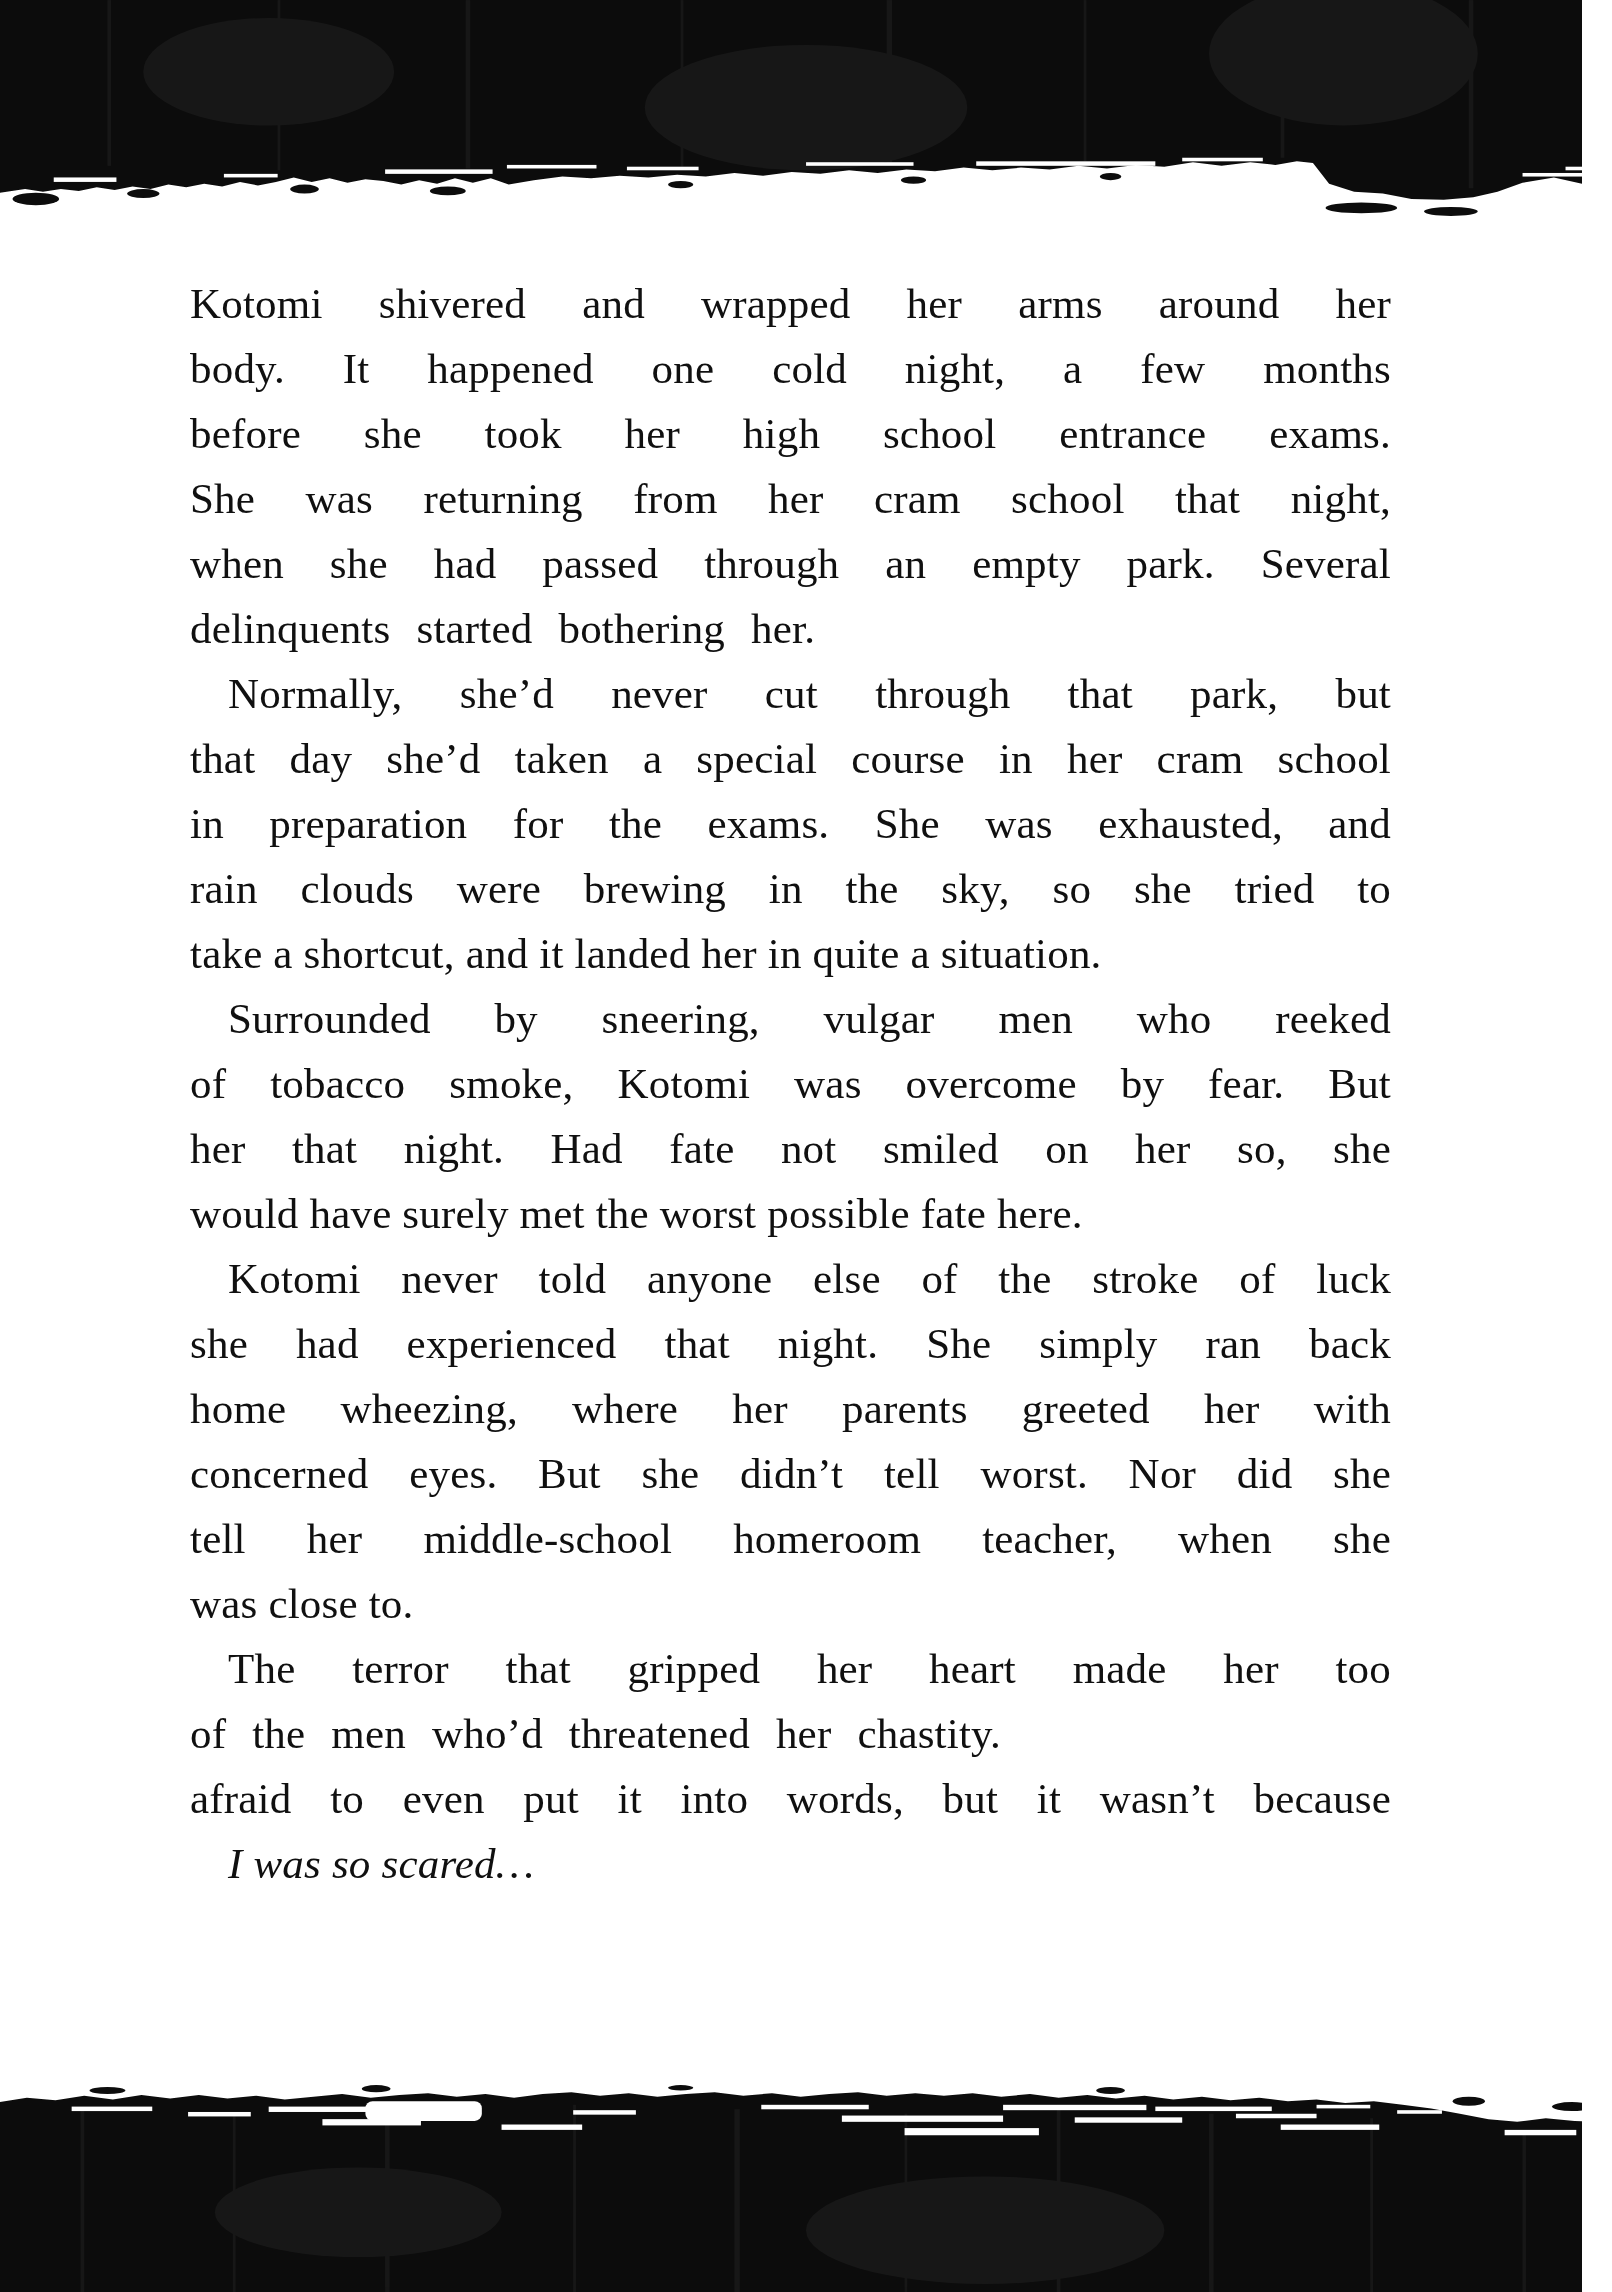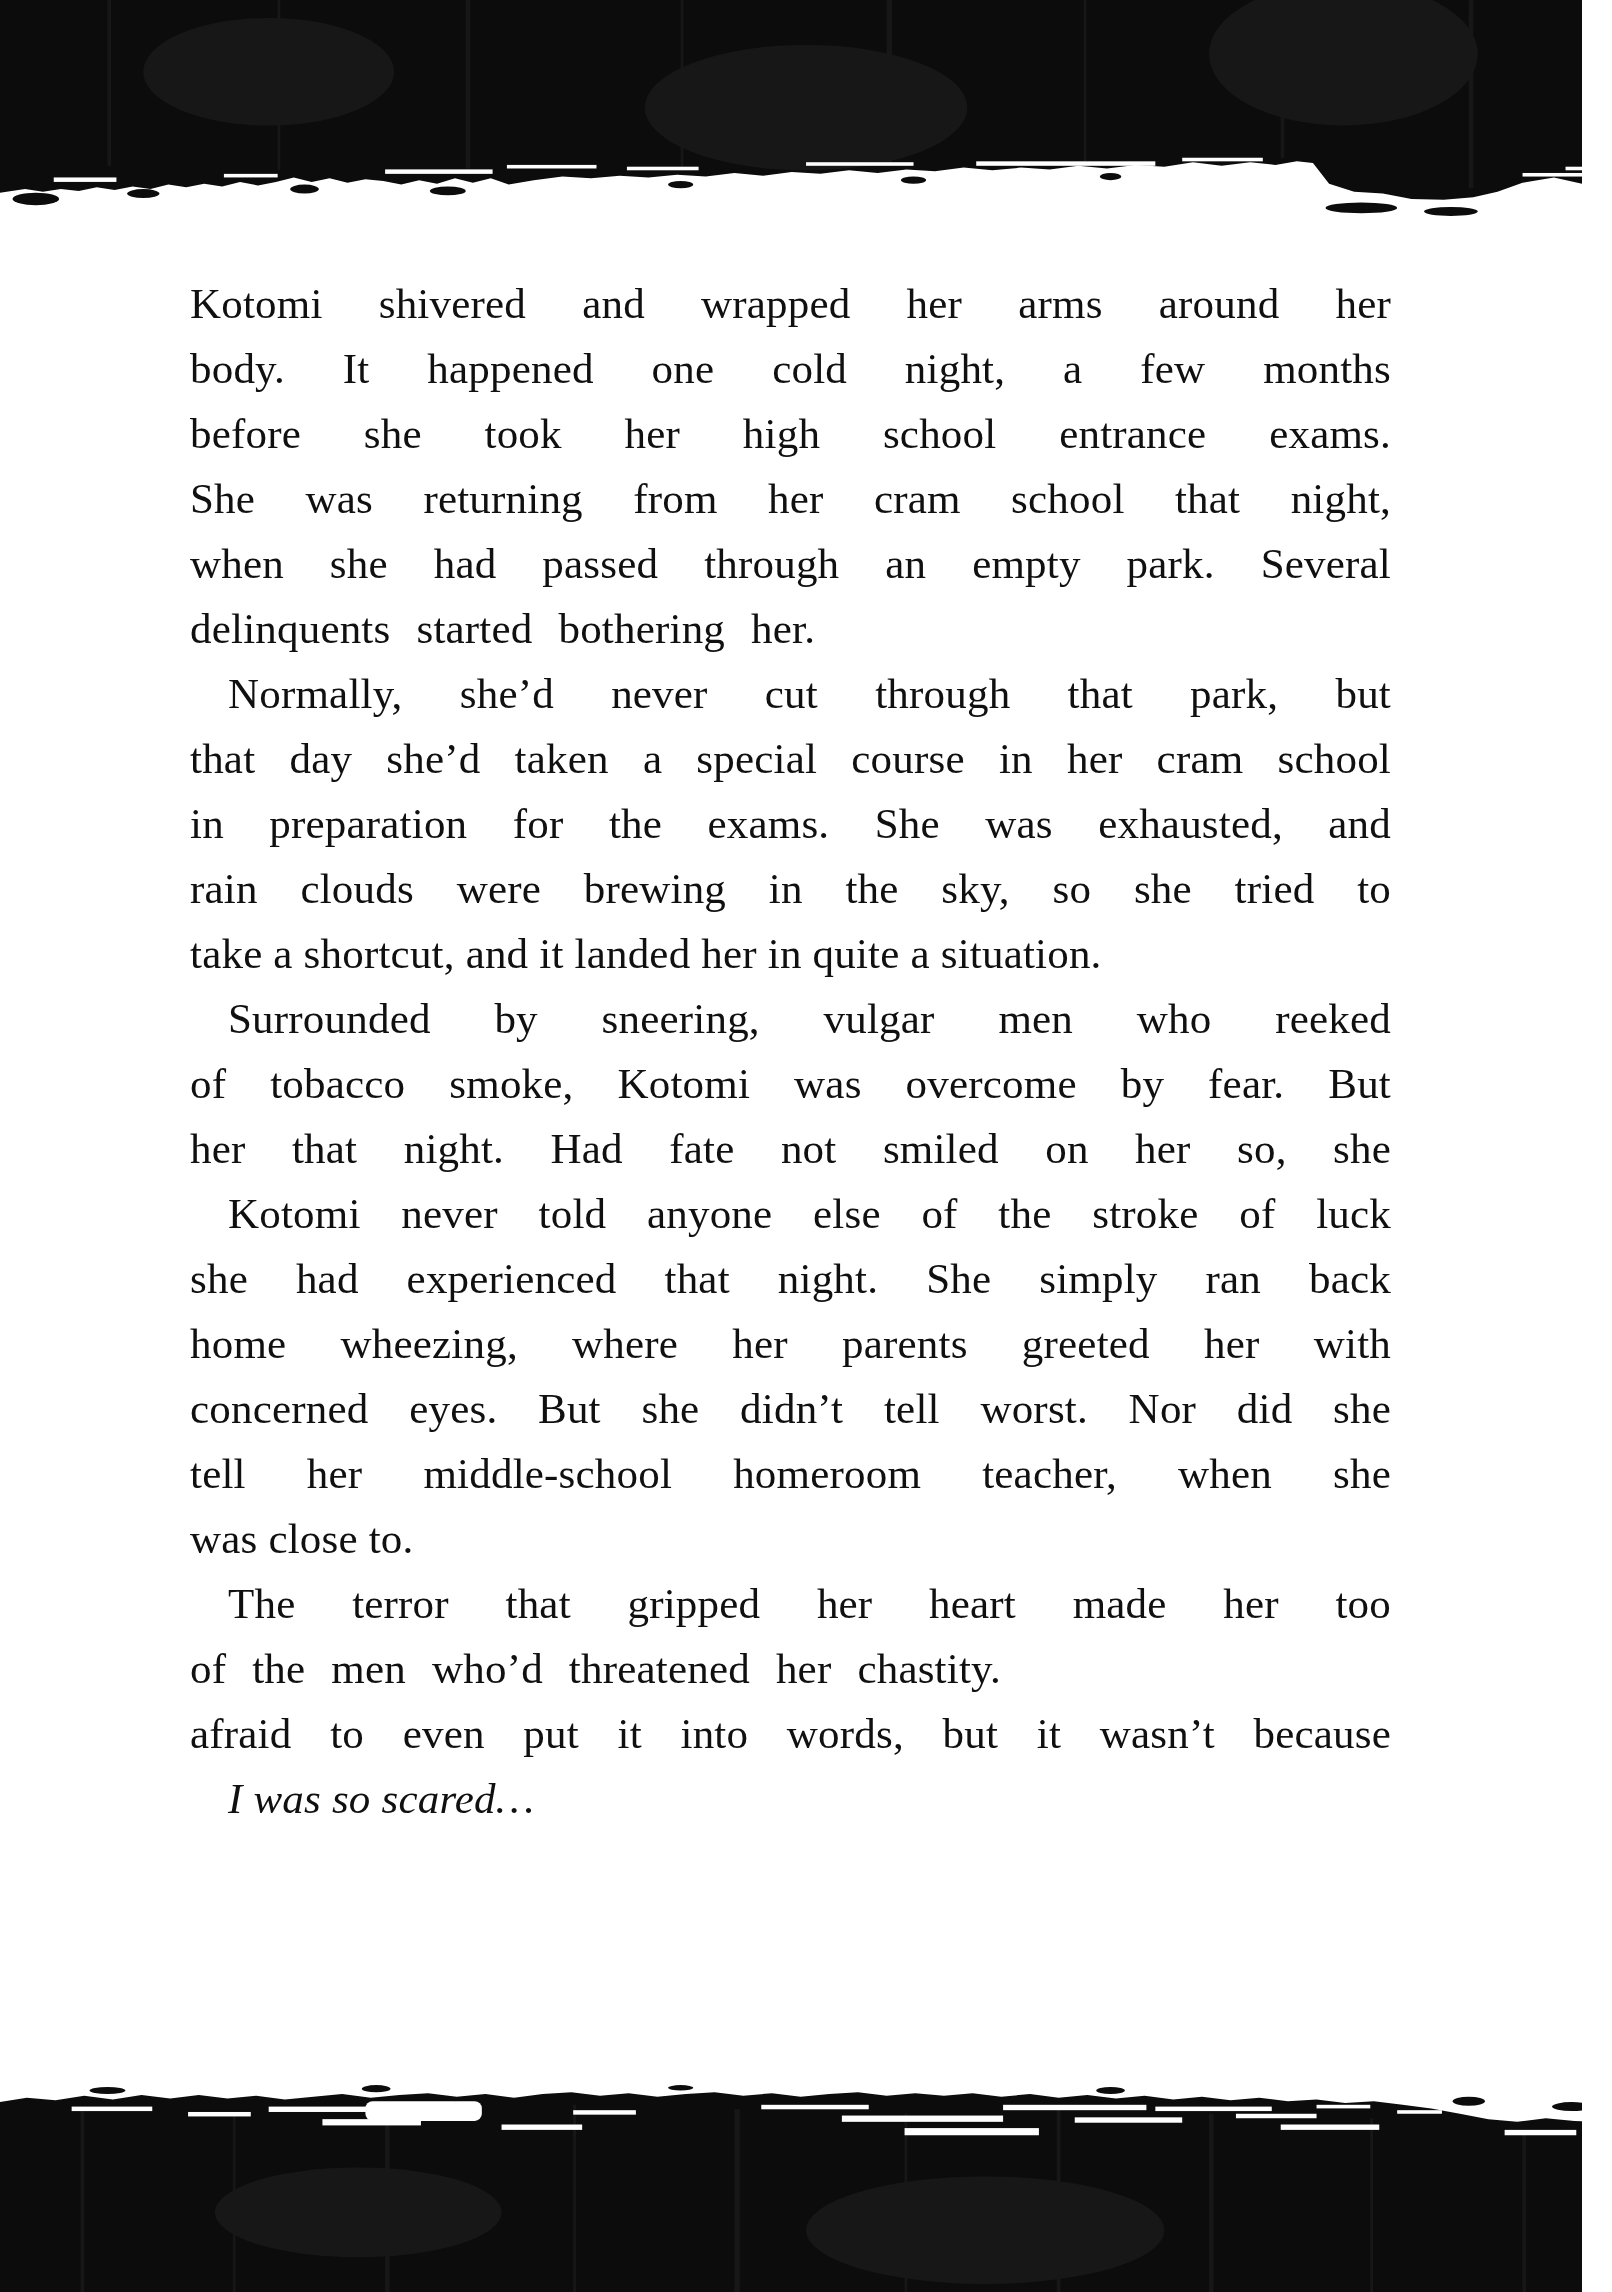--- a/index.html
+++ b/index.html
@@ -159,20 +159,21 @@
       <div class="line">that day she’d taken a special course in her cram school</div>
       <div class="line">in preparation for the exams. She was exhausted, and</div>
       <div class="line">rain clouds were brewing in the sky, so she tried to</div>
       <div class="line last">take a shortcut, and it landed her in quite a situation.</div>
     </div>
 
     <div class="para">
       <div class="line indent">Surrounded by sneering, vulgar men who reeked</div>
       <div class="line">of tobacco smoke, Kotomi was overcome by fear. But</div>
       <div class="line">her that night. Had fate not smiled on her so, she</div>
+      <div class="line last">would have surely met the worst possible fate here.</div>
     </div>
 
     <div class="para">
       <div class="line indent">Kotomi never told anyone else of the stroke of luck</div>
       <div class="line">she had experienced that night. She simply ran back</div>
       <div class="line">home wheezing, where her parents greeted her with</div>
       <div class="line">concerned eyes. But she didn’t tell worst. Nor did she</div>
       <div class="line">tell her middle-school homeroom teacher, when she</div>
       <div class="line last">was close to.</div>
     </div>

